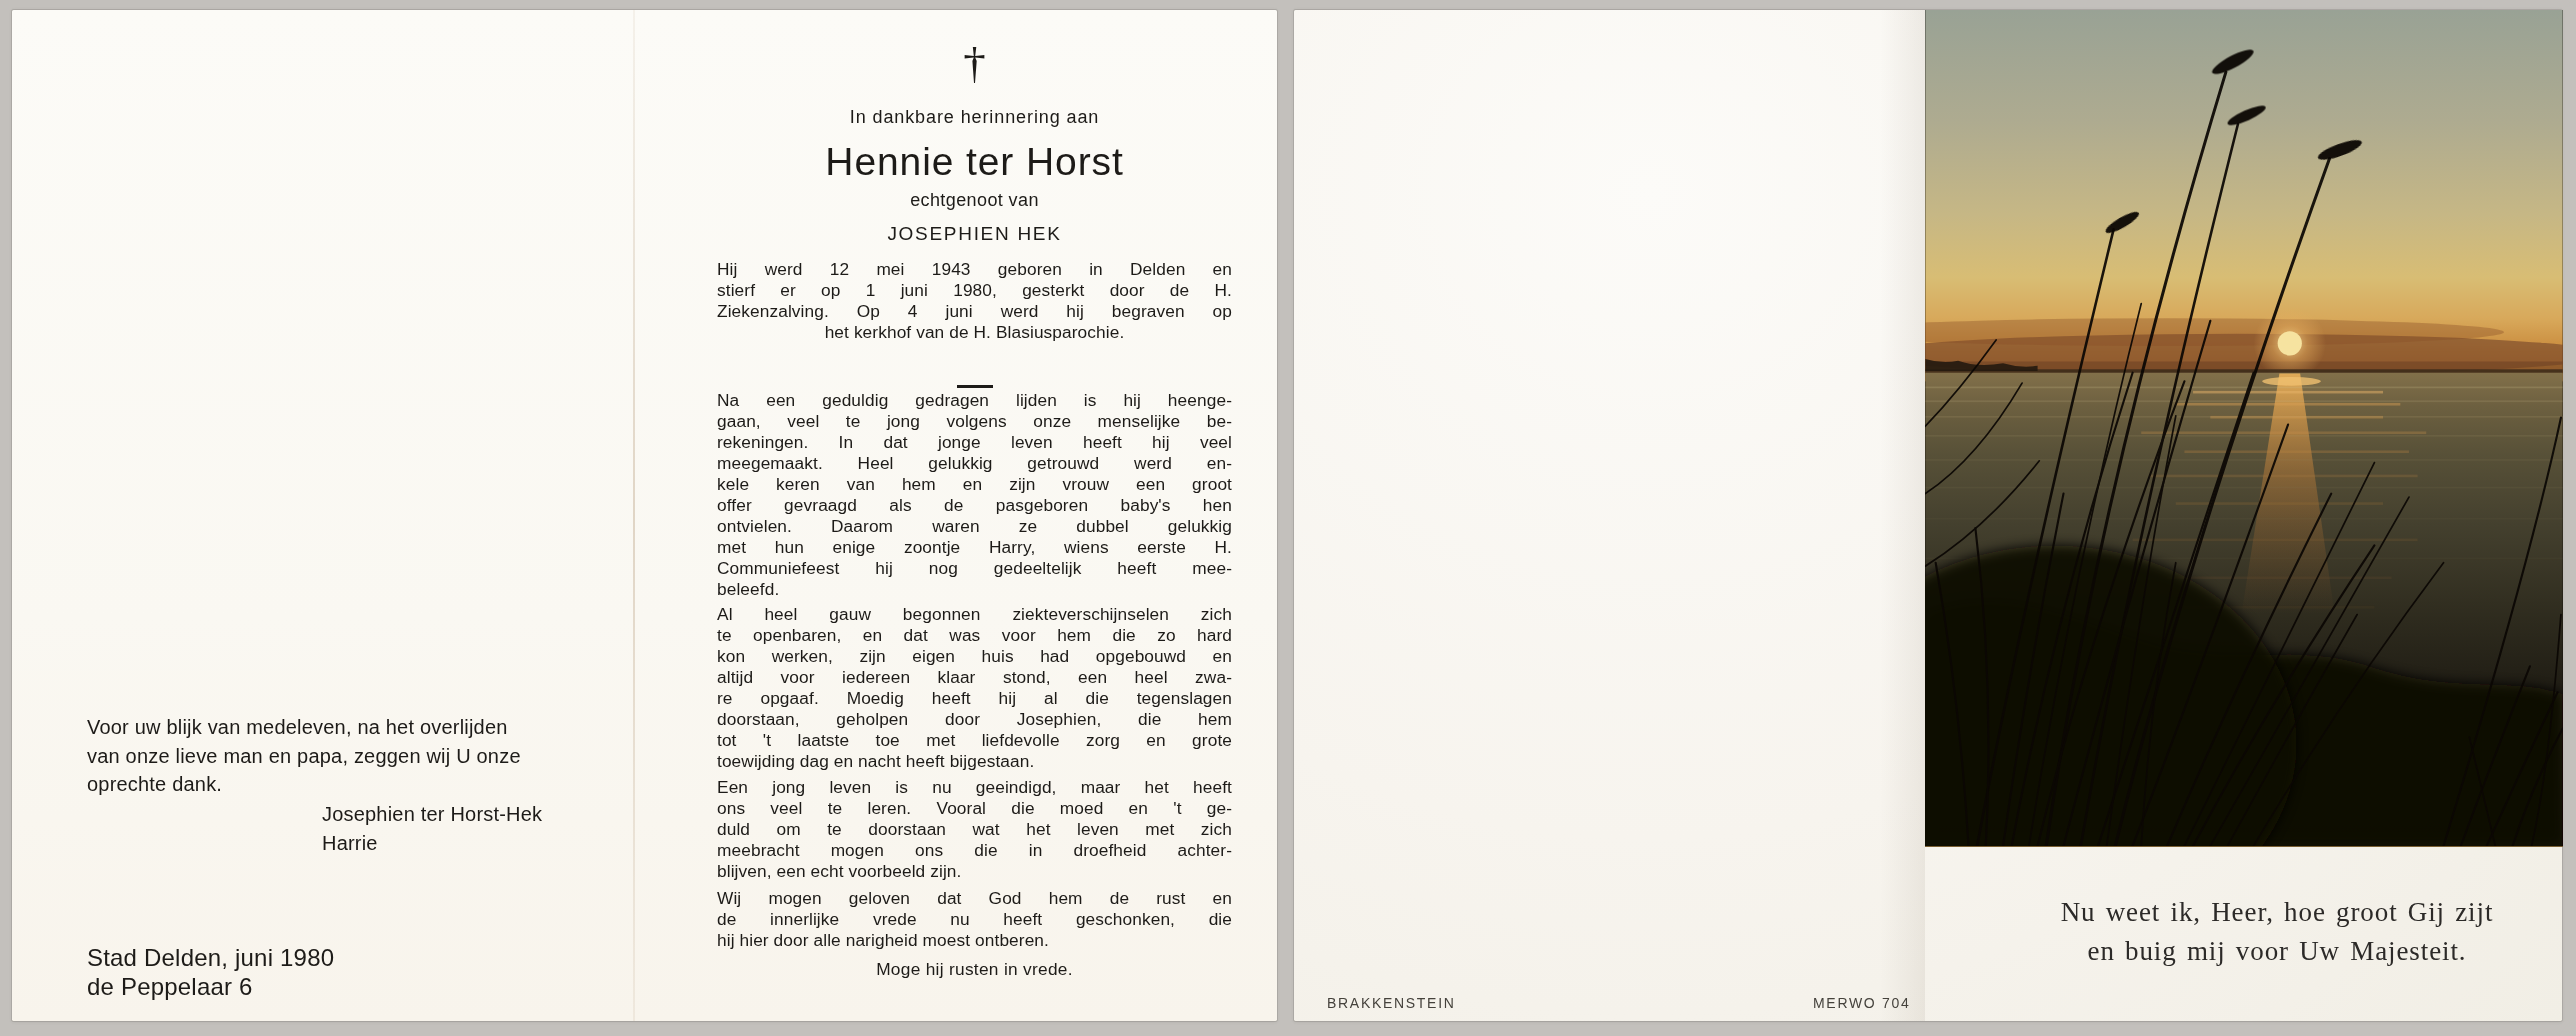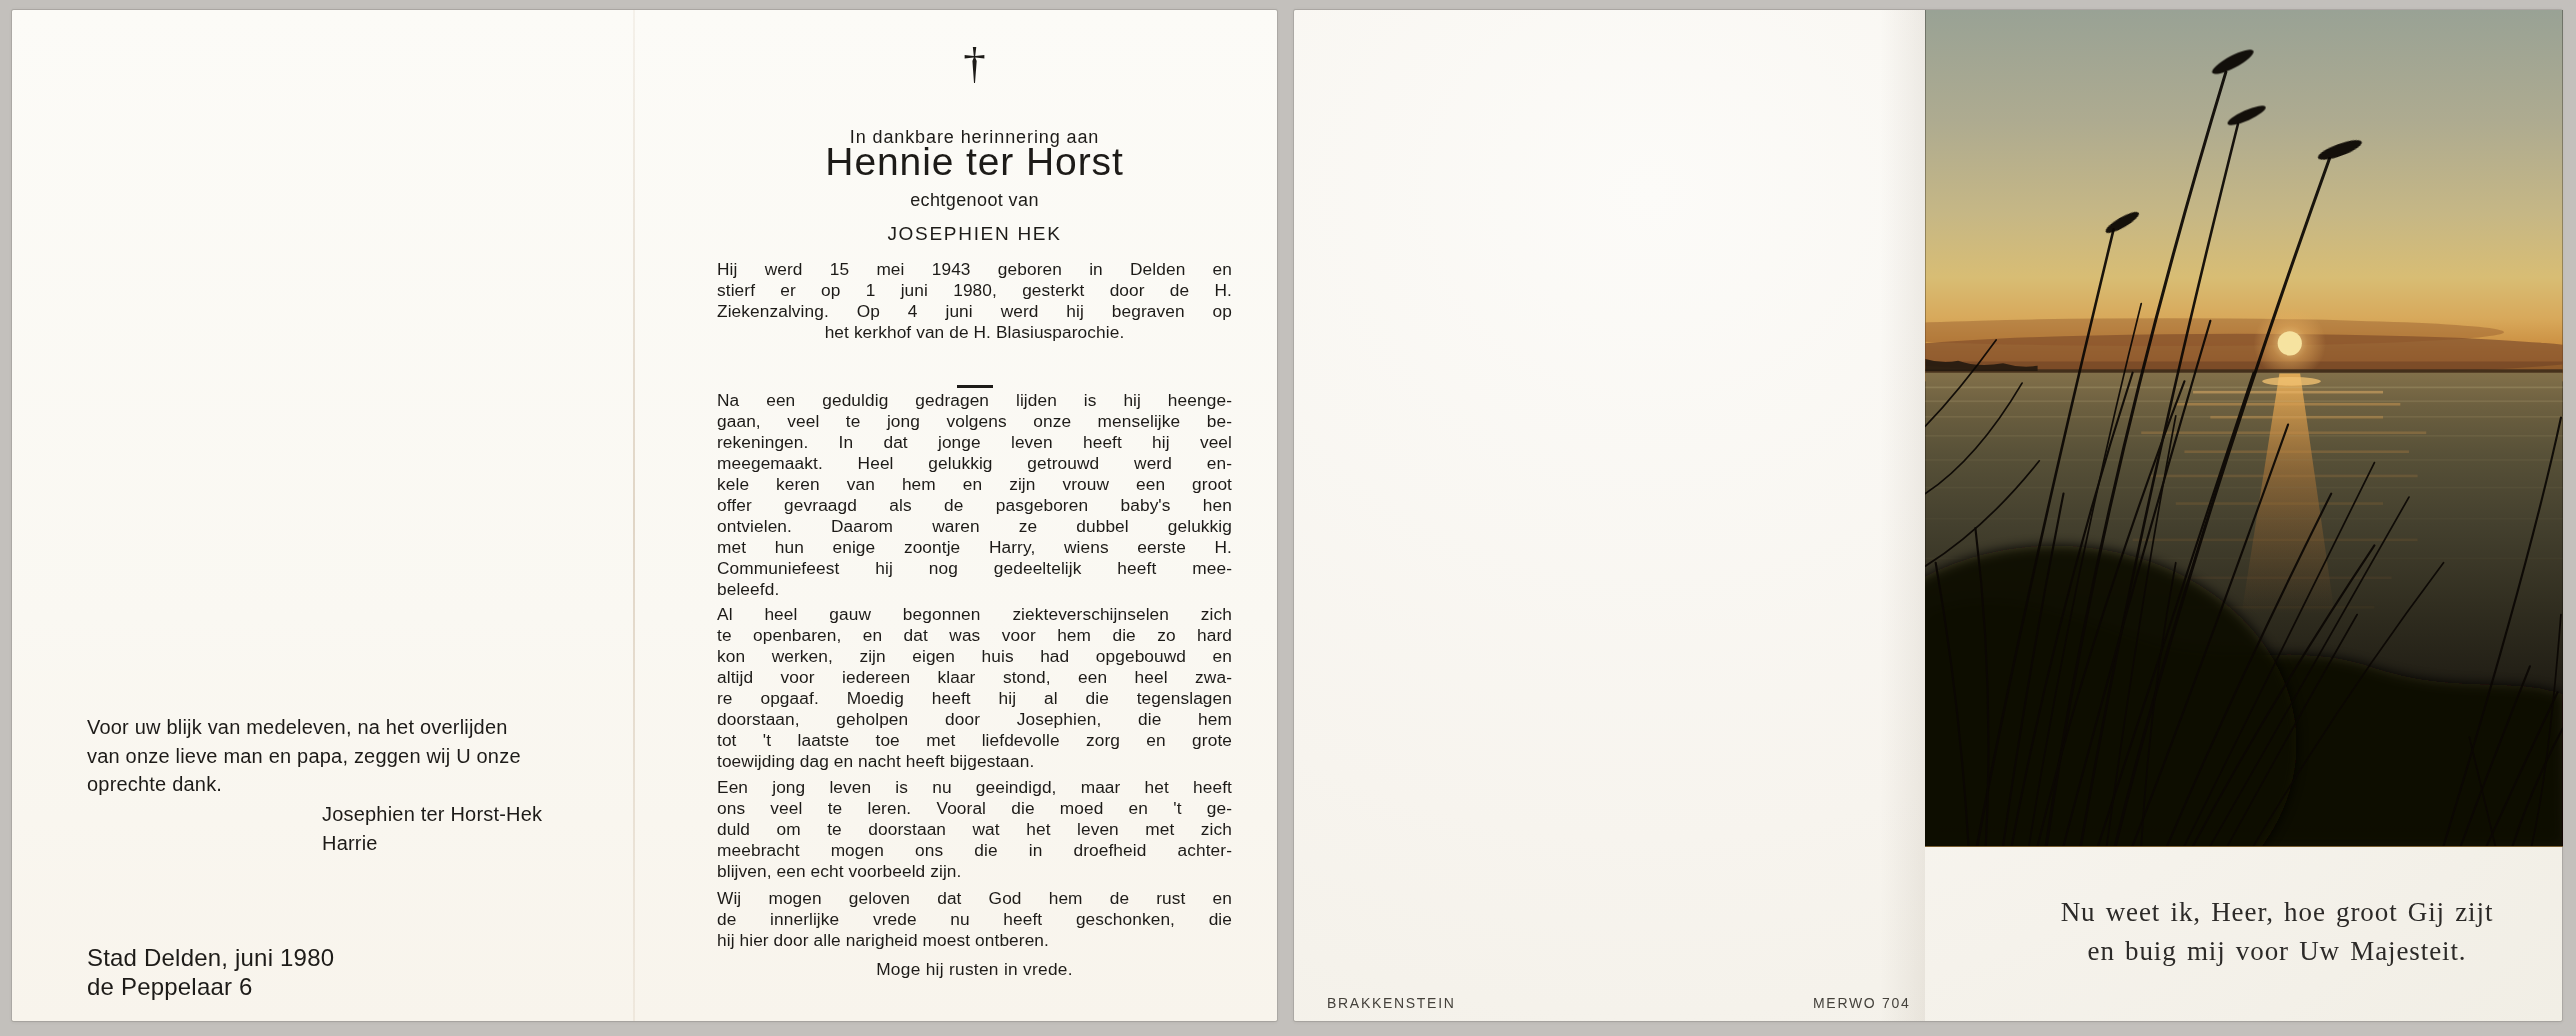--- a/index.html
+++ b/index.html
@@ -53,21 +53,21 @@
   }
   .place-block {
     position:absolute; left:75px; top:886px; width:363px;
     font-size:24px; line-height:28.5px; letter-spacing:0.2px;margin-top:48px;
   }
 
   
   .memorial { position:absolute; left:705px; top:0; width:515px; height:1011px; }
   .memorial .centered { position:absolute; left:0; width:100%; text-align:center; }
   .cross      { top:31px;  font-family:"Liberation Serif","DejaVu Serif",serif; font-size:45px; line-height:45px; }
-  .intro      { top:97px; font-size:18px; letter-spacing:0.9px;margin-top:20px; }
+  .intro      { top:97px; font-size:18px; letter-spacing:0.9px; }
   .deceased   { top:130px; font-size:39px; letter-spacing:0.9px; }
   .relation   { top:180px; font-size:18px; letter-spacing:0.4px; }
   .spouse     { top:213px; font-size:19px; letter-spacing:1.7px; }
   .mem-para   { position:absolute; left:0; width:100%; font-size:17.3px; line-height:21px; letter-spacing:0.1px; }
   .p1 { top:249px; }
   .divider {
     position:absolute; top:375px; left:50%; margin-left:-18px;
     width:36px; height:2.6px; background:#1d1b18;
   }
   .p2 { top:380px; }
@@ -124,21 +124,21 @@
     </div>
 
     <div class="memorial">
       <div class="centered cross ink">†</div>
       <div class="centered intro ink">In dankbare herinnering aan</div>
       <div class="centered deceased ink">Hennie ter Horst</div>
       <div class="centered relation ink">echtgenoot van</div>
       <div class="centered spouse ink">JOSEPHIEN HEK</div>
 
       <div class="mem-para jpara last-center p1 ink">
-          <div class="line">Hij werd 15 mei 1943 geboren in Delden en</div>
+          <div class="line">Hij werd 12 mei 1943 geboren in Delden en</div>
           <div class="line">stierf er op 1 juni 1980, gesterkt door de H.</div>
           <div class="line">Ziekenzalving. Op 4 juni werd hij begraven op</div>
           <div class="line">het kerkhof van de H. Blasiusparochie.</div>
         </div>
 
       <div class="divider"></div>
 
       <div class="mem-para jpara last-left p2 ink">
           <div class="line">Na een geduldig gedragen lijden is hij heenge-</div>
           <div class="line">gaan, veel te jong volgens onze menselijke be-</div>

